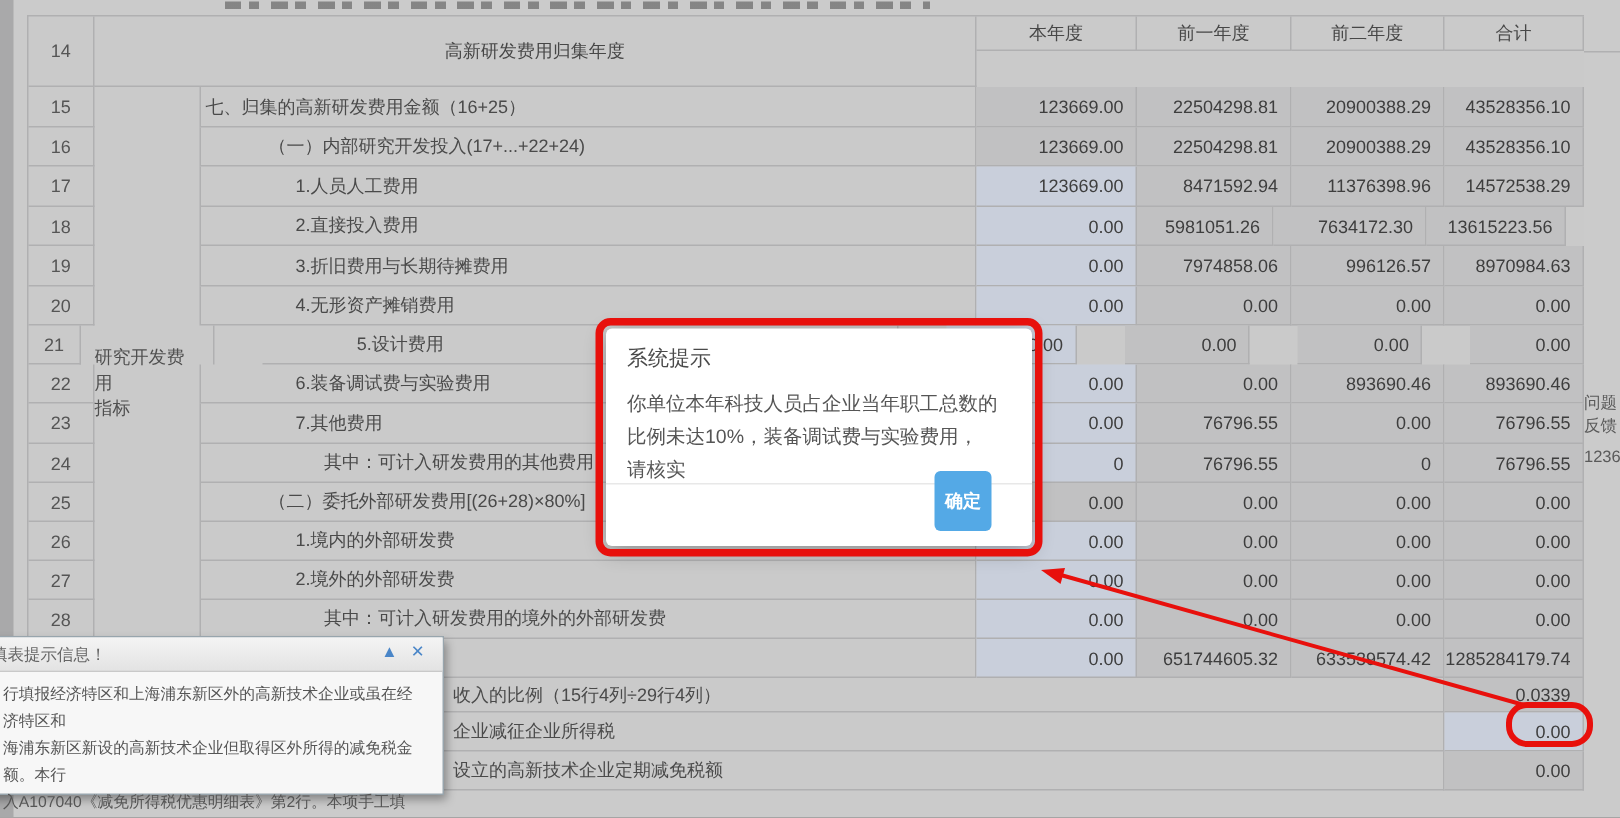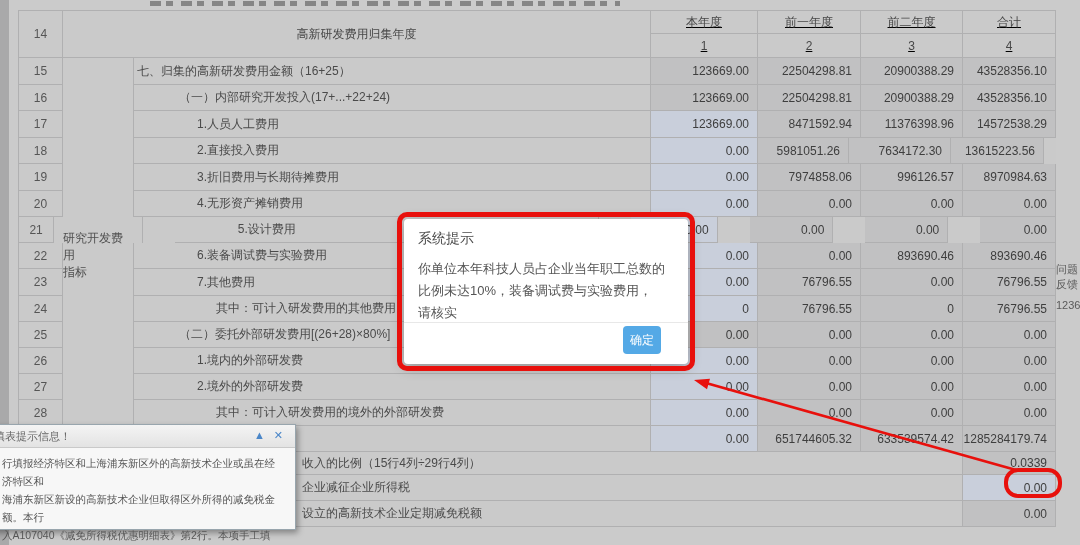--- a/index.html
+++ b/index.html
@@ -16,21 +16,21 @@
      font-size:12px;color:#4a4a4a;overflow:hidden;white-space:nowrap;}
   .no{width:44px;display:flex;align-items:center;justify-content:center;color:#555;}
   .spacer{width:71px;border-bottom:none;}
   .spacer-end{border-bottom:1px solid #b0b0b1;}
   .desc{width:517px;display:flex;align-items:center;}
   .val{display:flex;align-items:center;justify-content:flex-end;padding-right:8px;
        background:#c1c1c2;color:#3e3e3e;}
   .val.blue{background:#c9cfdb;}
   .hrow{height:47px;}
   .merged{width:588px;display:flex;align-items:center;justify-content:center;color:#474747;}
-  .hvals{width:405px;display:flex;flex-direction:column;text-decoration:underline;}
+  .hvals{width:405px;display:flex;}
   .hline{display:flex;height:24px;}
   .hline:first-child{height:23px;}
   .hc{display:flex;align-items:center;justify-content:center;color:#474747;}
   .catcol{position:absolute;left:44px;top:47px;width:71px;height:394px;display:flex;
           flex-direction:column;align-items:flex-start;justify-content:center;pointer-events:none;}
   .catcol div{font-size:12px;line-height:17px;color:#4f4f4f;}
   .blabel{width:944px;display:flex;align-items:center;padding-left:283px;box-sizing:border-box;}
   .bval{width:93px;}
   
   .popup{position:absolute;left:-15px;top:424px;width:311px;height:106px;background:#f7f7f7;
@@ -41,23 +41,23 @@
   .popup-ico{position:absolute;top:4px;font-size:11px;color:#4a86c8;cursor:pointer;line-height:13px;}
   .ico-collapse{right:30px;}
   .ico-close{right:12px;font-weight:bold;}
   .popup-bd{padding:6px 10px 6px 16px;font-size:10.5px;line-height:18px;color:#555;}
   
   .modal{position:absolute;left:404px;top:219px;width:284px;height:145px;background:#fff;
          border-radius:4px;box-shadow:0 3px 14px rgba(0,0,0,.3);z-index:50;}
   .modal-title{padding:11px 0 0 14px;font-size:14px;color:#4a4a4a;}
   .modal-body{padding:10px 14px 0 14px;font-size:13px;line-height:22px;color:#555;}
   .modal-foot{position:absolute;left:0;bottom:0;width:100%;height:42px;border-top:1px solid #e8e8e8;box-sizing:border-box;}
-  .btn-confirm{position:absolute;right:27px;bottom:10px;width:38px;height:28px;background:#54a9e6;
+  .btn-confirm{position:absolute;right:27px;bottom:10px;width:38px;height:40px;background:#54a9e6;
          color:#fff;font-size:12px;border:none;border-radius:4px;display:flex;align-items:center;
-         justify-content:center;cursor:pointer;}
+         justify-content:center;cursor:pointer;font-weight:bold;}
   
   .ring-modal{position:absolute;left:397px;top:212px;width:298px;height:159px;box-sizing:border-box;
               border:5px solid #e8100c;border-radius:10px;z-index:60;pointer-events:none;}
   .ring-cell{position:absolute;left:1004px;top:468px;width:58px;height:30px;box-sizing:border-box;
              border:4px solid #e8100c;border-radius:14px;z-index:60;pointer-events:none;}
   .arrow-layer{position:absolute;left:0;top:0;width:1080px;height:545px;z-index:65;pointer-events:none;}
   
   .feedback{position:absolute;left:1056px;top:262px;width:26px;font-size:11px;color:#5a5a5a;
             line-height:15px;cursor:pointer;}
   .feedback .hotline{margin-top:6px;white-space:nowrap;}

